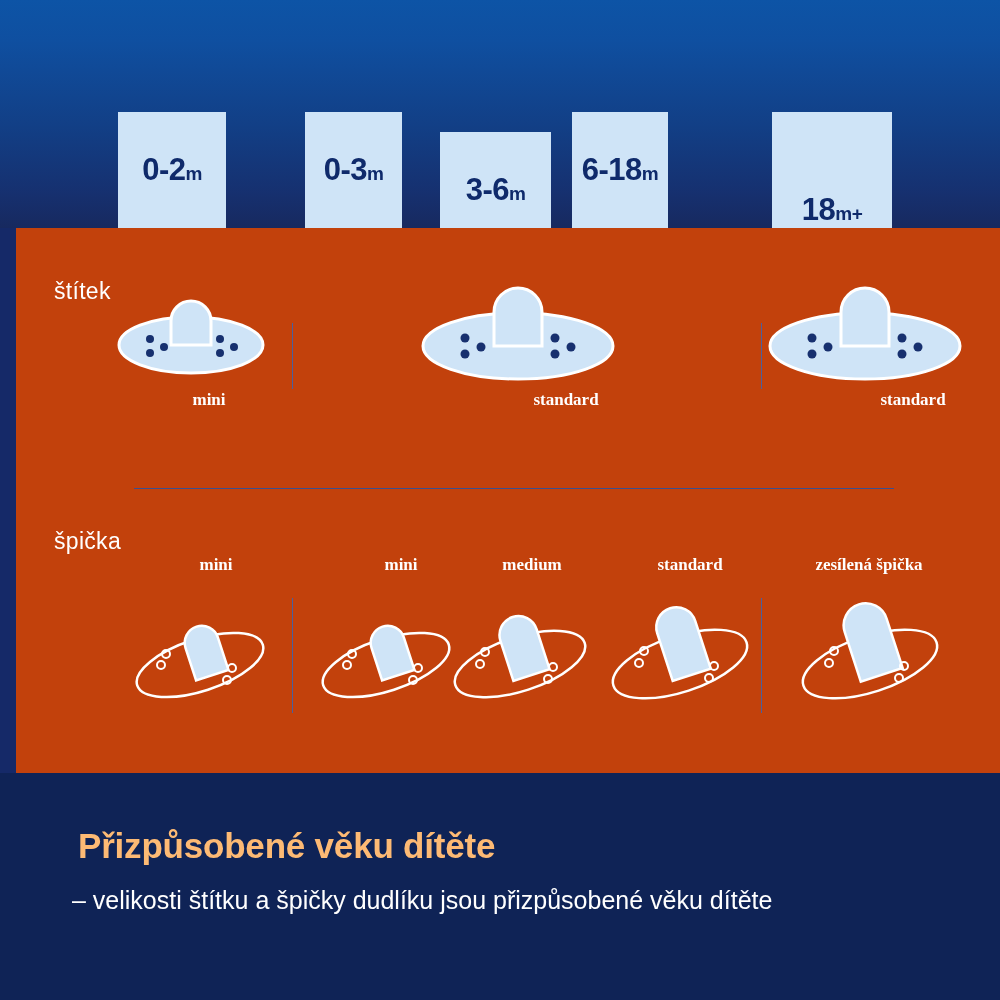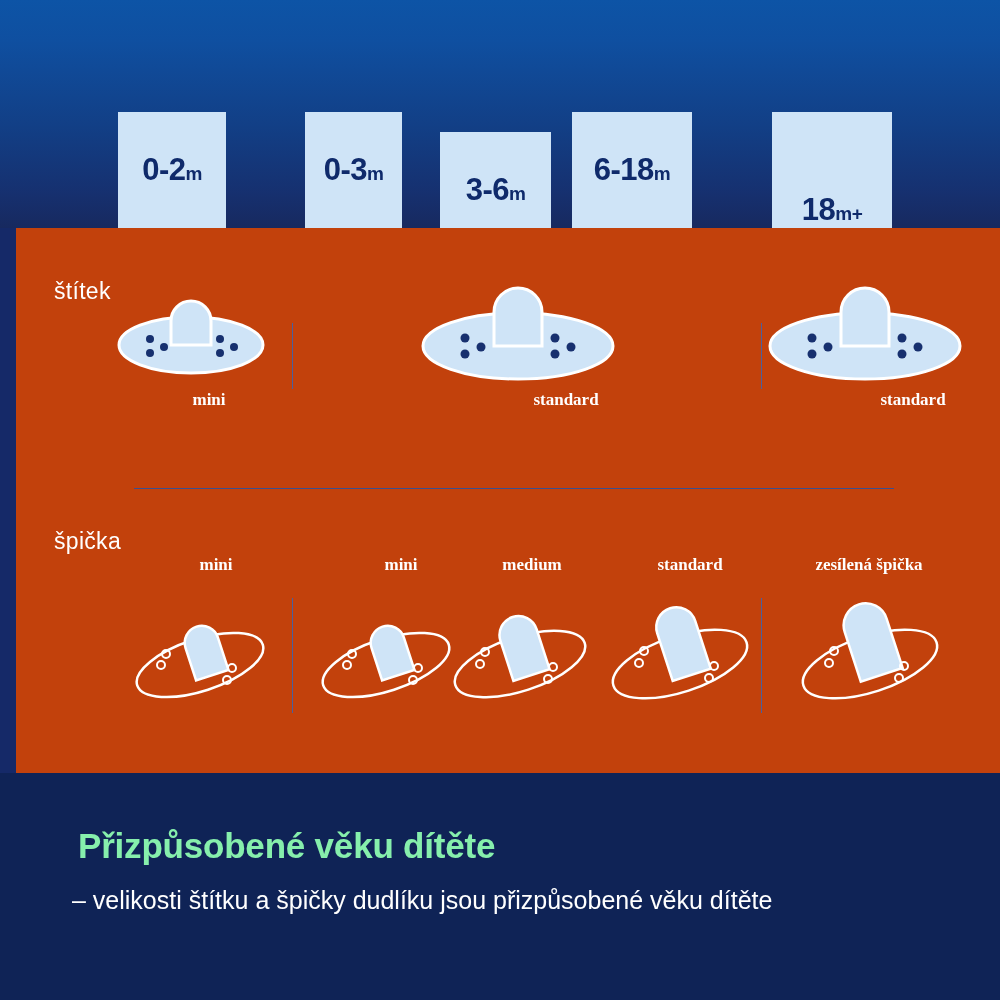--- a/index.html
+++ b/index.html
@@ -50,21 +50,21 @@
     font-weight: bold;
     letter-spacing: -0.5px;
     white-space: nowrap;
   }
   .age-cell .big { font-size: 31px; }
   .age-cell .small { font-size: 19px; }
 
   .c0 { left: 118px;  width: 108px; }
   .c1 { left: 305px;  width: 97px; }
   .c2 { left: 440px;  width: 111px; margin-top: 20px; }
-  .c3 { left: 572px;  width: 120px; }
+  .c3 { left: 572px;  width: 96px; }
   .c4 { left: 772px;  width: 120px; align-items: flex-end; }
 
   
   .panel {
     position: absolute;
     left: 16px;
     top: 228px;
     width: 1000px;
     height: 545px;
     background: #c2410c;
@@ -116,21 +116,21 @@
     top: 773px;
     width: 1000px;
     height: 227px;
     background: #0f2356;
   }
   .bottom h1 {
     position: absolute;
     left: 78px;
     top: 53px;
     margin: 0;
-    color: #86efac;
+    color: #fdba74;
     font-size: 35px;
     font-weight: bold;
     letter-spacing: -0.2px;
   }
   .bottom p {
     position: absolute;
     left: 72px;
     top: 108px;
     margin: 0;
     width: 850px;

